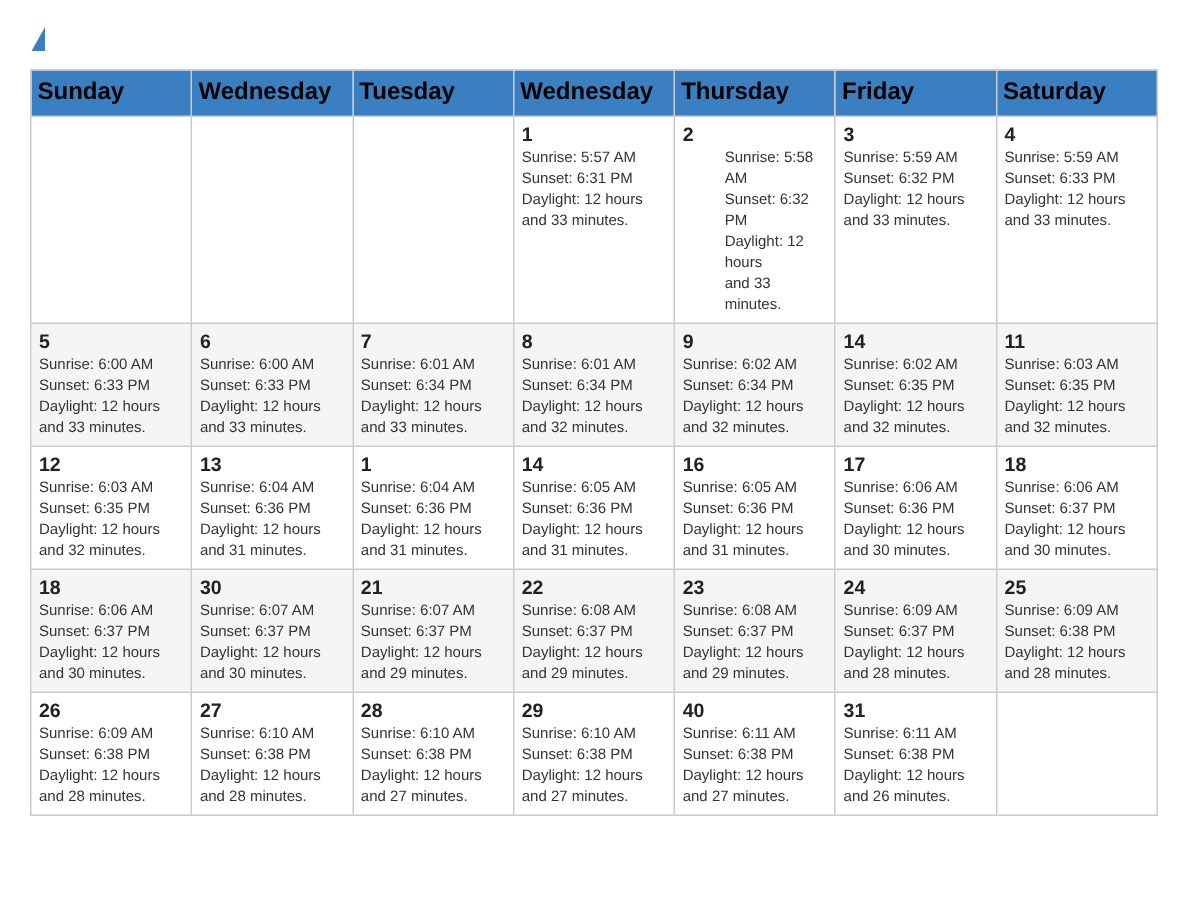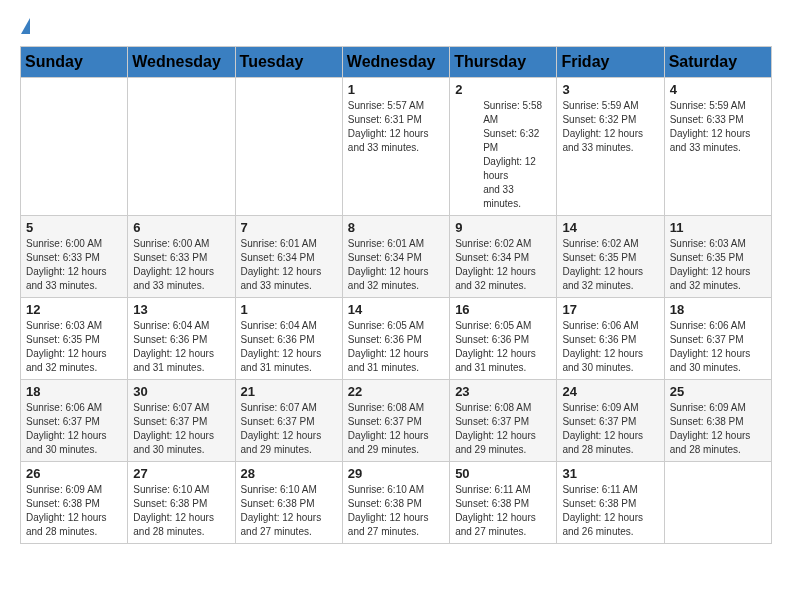--- a/index.html
+++ b/index.html
@@ -340,21 +340,21 @@
 and 27 minutes.</div>
         </td>
         <td>
           <span class="day-number">29</span>
           <div class="day-info" style="white-space: pre-line;">Sunrise: 6:10 AM
 Sunset: 6:38 PM
 Daylight: 12 hours
 and 27 minutes.</div>
         </td>
         <td>
-          <span class="day-number">50</span>
+          <span class="day-number">40</span>
           <div class="day-info" style="white-space: pre-line;">Sunrise: 6:11 AM
 Sunset: 6:38 PM
 Daylight: 12 hours
 and 27 minutes.</div>
         </td>
         <td>
           <span class="day-number">31</span>
           <div class="day-info" style="white-space: pre-line;">Sunrise: 6:11 AM
 Sunset: 6:38 PM
 Daylight: 12 hours

